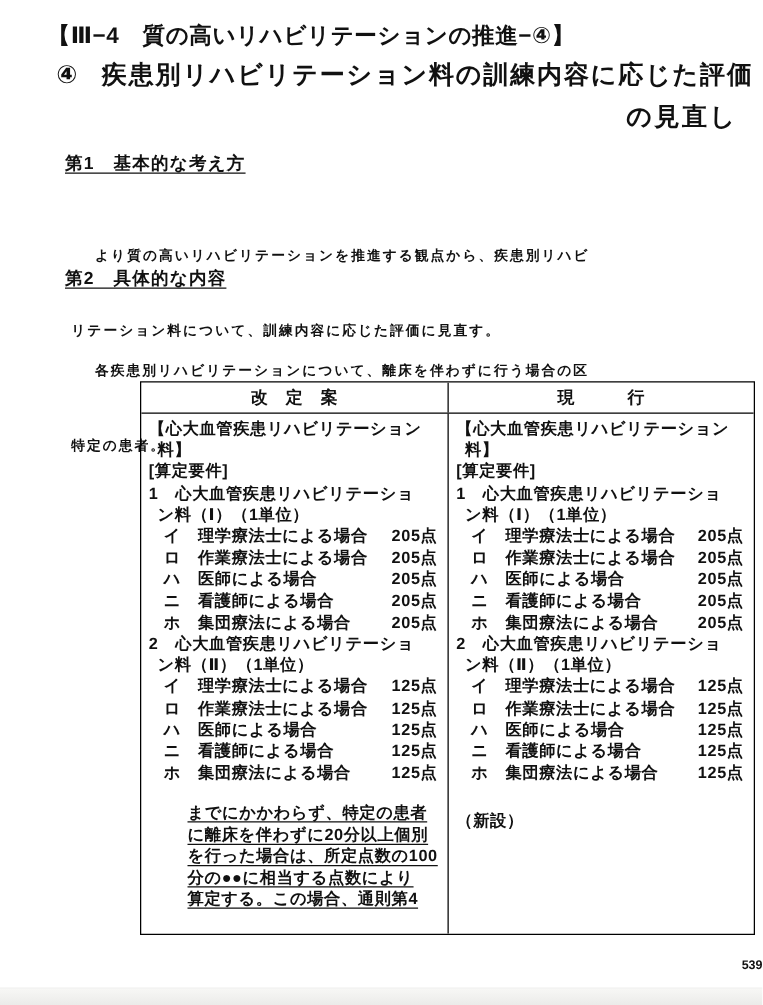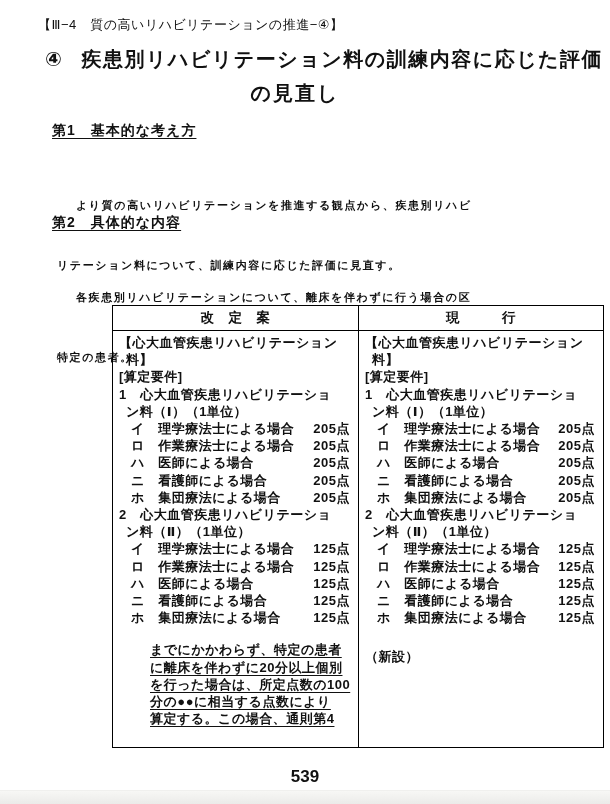--- a/index.html
+++ b/index.html
@@ -8,32 +8,32 @@
     background: #ffffff;
     font-family: "Liberation Sans", "DejaVu Sans", sans-serif;
     color: #111;
     overflow: hidden;
     position: relative;
   }
   .page { position: absolute; inset: 0; }
 
   .tagline {
     position: absolute; left: 38px; top: 16px;
-    font-size: 13px; font-weight: normal; letter-spacing: 0.5px;
+    font-size: 18px; font-weight: bold; letter-spacing: 0.5px;
     white-space: pre;
   }
   .title-row {
     position: absolute; left: 45px; top: 46px; right: 20px;
     display: flex; gap: 18px; align-items: baseline;
     font-size: 20px; font-weight: bold; letter-spacing: 1.5px;
     white-space: pre;
   }
   .title-line2 {
     position: absolute; left: 0; top: 80px; width: 590px;
-    text-align: center;
+    text-align: right;
     font-size: 20px; font-weight: bold; letter-spacing: 2px;
     white-space: pre;
   }
   .sec-heading {
     position: absolute; left: 38px;
     font-size: 14px; font-weight: bold; letter-spacing: 1px;
     text-decoration: underline;
     text-underline-offset: 3px;
     white-space: pre;
     margin-left: 14px;
@@ -73,21 +73,21 @@
   .tline { line-height: 17.2px; white-space: pre; }
   .tline.row { display: flex; justify-content: space-between; }
   .tline.u { text-decoration: underline; text-underline-offset: 2.5px; }
   .tline.ind1 { padding-left: 7px; }
   .tline.ind2 { padding-left: 12px; }
   .tline.ind3 { padding-left: 31px; }
   .tline.blank { height: 15px; line-height: 15px; }
 
   .page-number {
     position: absolute; left: 0; top: 767px; width: 610px;
-    text-align: center; font-size: 17px; font-weight: bold;
+    text-align: right; font-size: 10px; font-weight: bold;
   }
   .footer-band {
     position: absolute; left: 0; bottom: 0; width: 610px; height: 14px;
     background: linear-gradient(to bottom, #f7f7f5, #ebebe9);
     border-top: 1px solid #f0f0ee;
   }
 </style>
 </head>
 <body>
 

